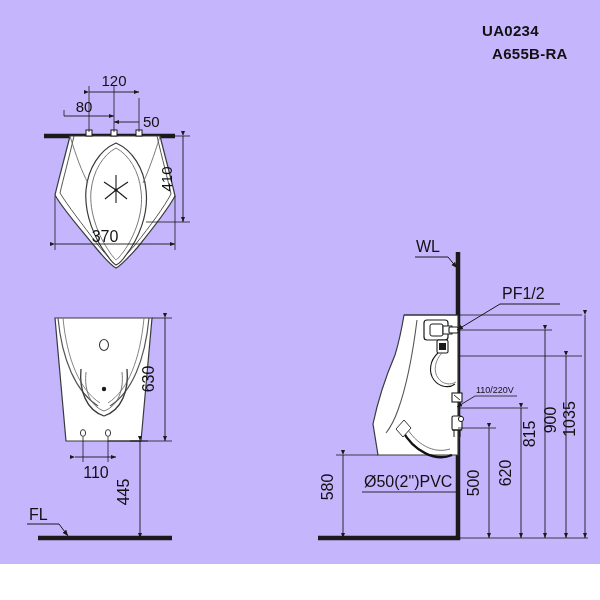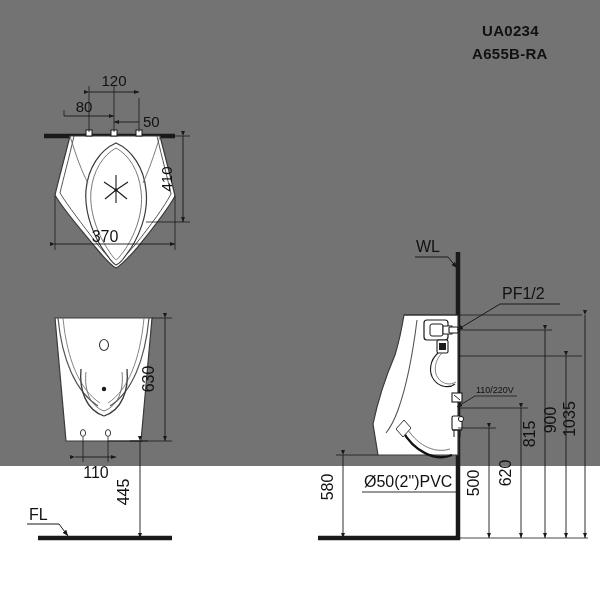--- a/index.html
+++ b/index.html
@@ -1,22 +1,22 @@
 <!DOCTYPE html>
 <html><head>
 <meta charset="utf-8">
 <style>
   html,body{margin:0;padding:0;background:#ffffff;}
   body{width:600px;height:600px;overflow:hidden;
        font-family:"Liberation Sans","DejaVu Sans",sans-serif;color:#1a1a1a;}
-  #sheet{position:relative;width:600px;height:466px;background:#737373;}
+  #sheet{position:relative;width:600px;height:564px;background:#c4b5fd;}
   #svgroot{position:absolute;left:0;top:0;width:600px;height:600px;}
   .ttl{position:absolute;font-size:15px;font-weight:bold;letter-spacing:.3px;color:#111;}
   #t1{left:482px;top:22px;}
-  #t2{left:472px;top:45px;}
+  #t2{left:492px;top:45px;}
 </style>
 </head>
 <body>
 
 <div id="sheet">
 
   <div class="ttl" id="t1">UA0234</div>
   <div class="ttl" id="t2">A655B-RA</div>
 
   <svg id="svgroot" viewBox="0 0 600 600">

